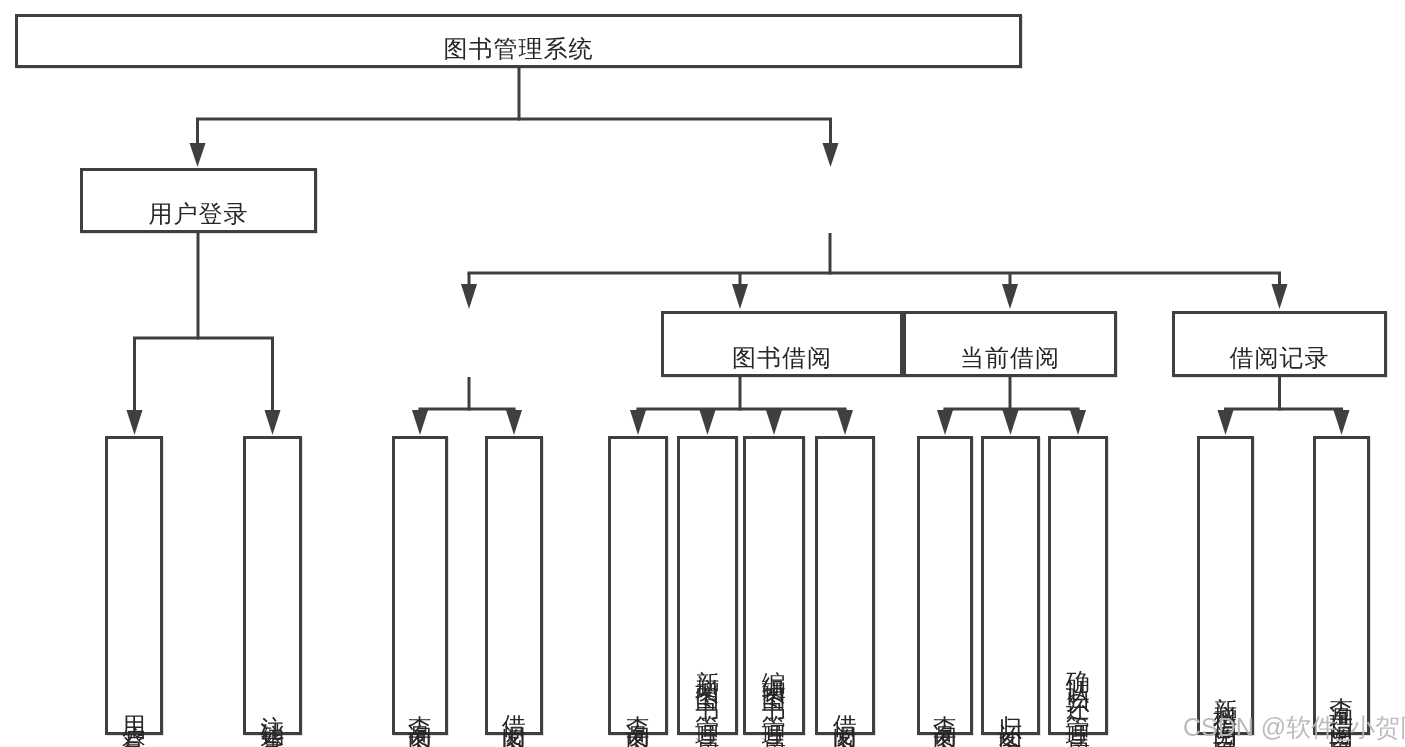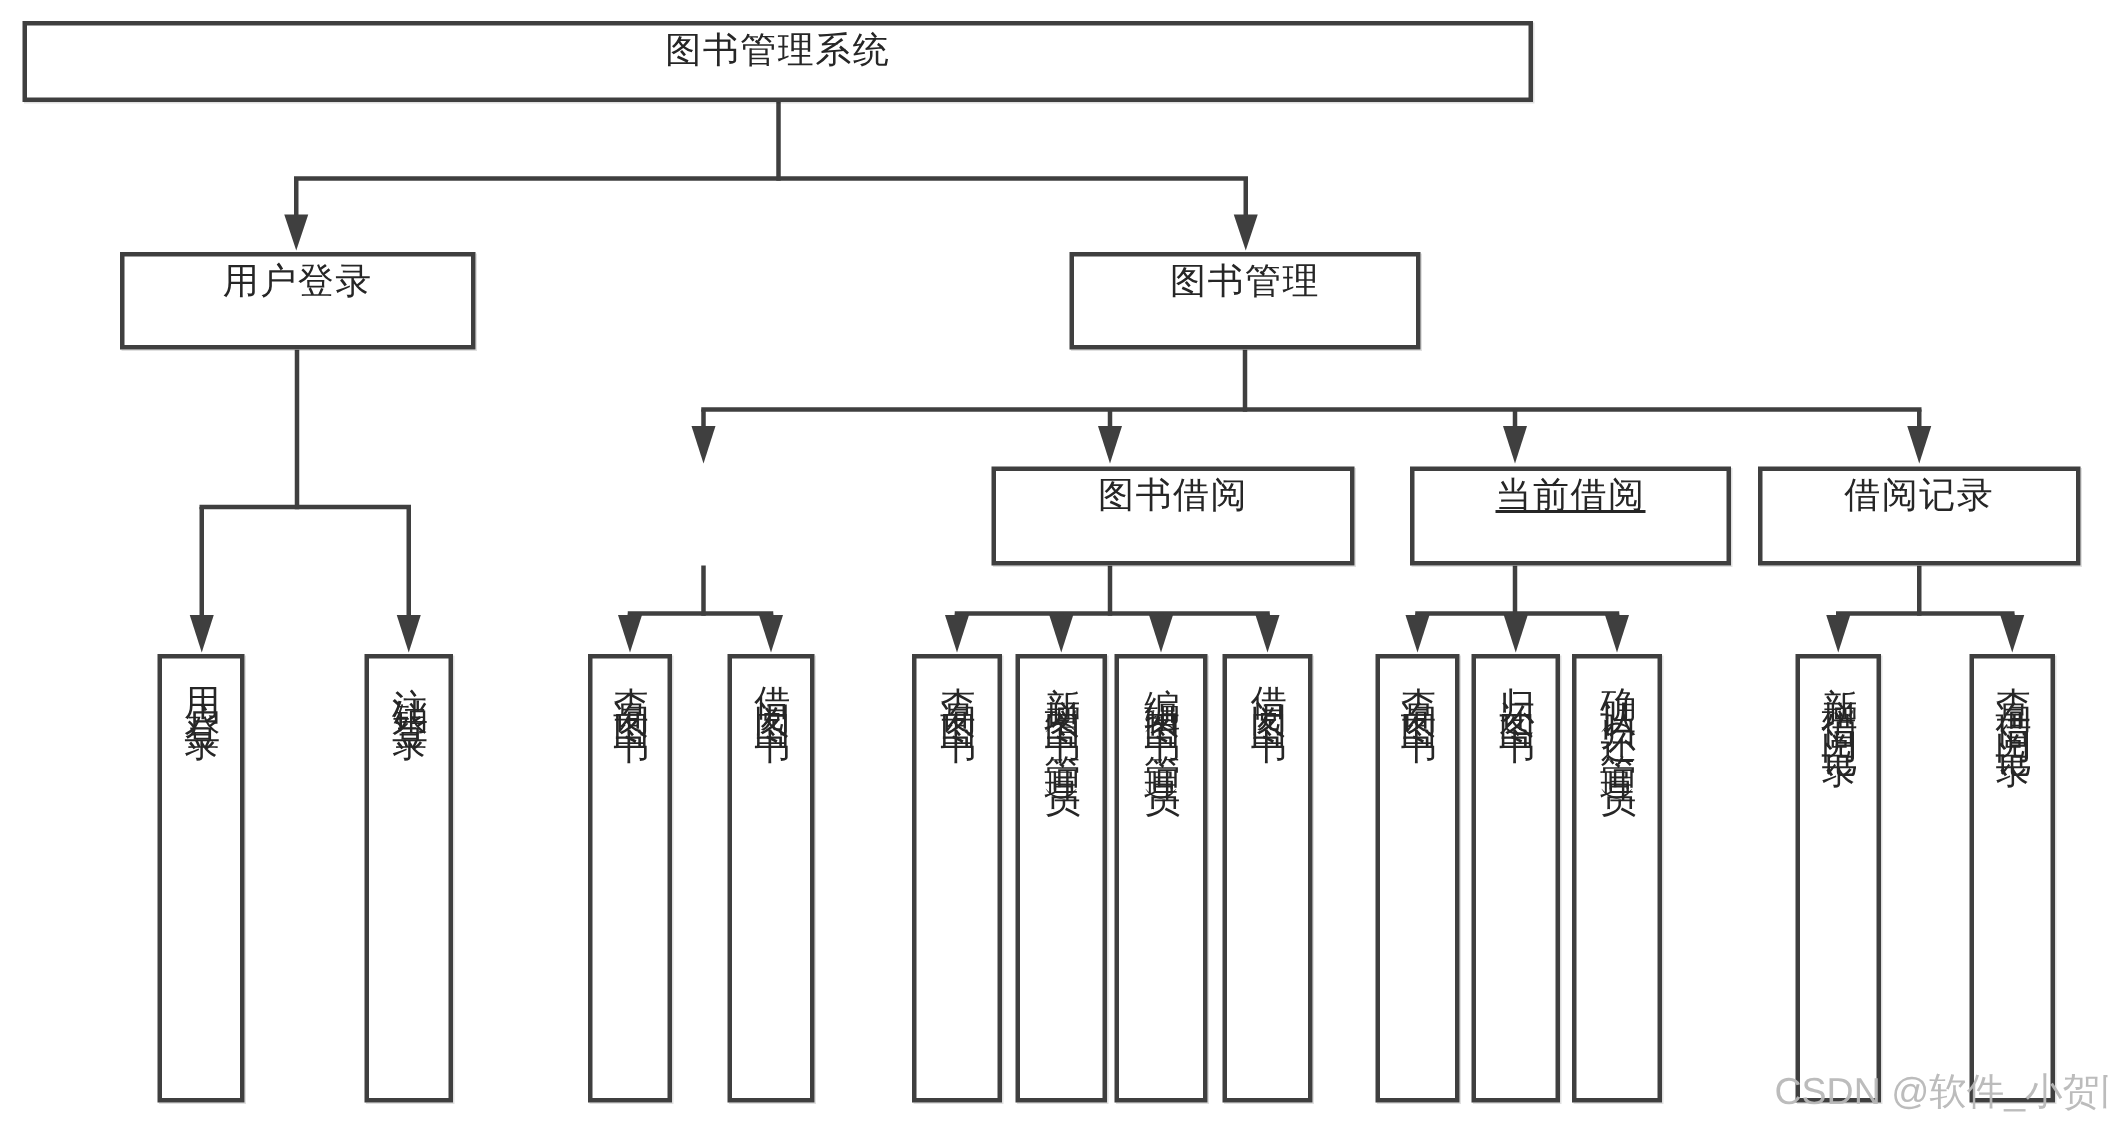--- a/index.html
+++ b/index.html
@@ -10,21 +10,21 @@
     overflow: hidden;
   }
   .stage { position: relative; width: 1405px; height: 747px; background: #ffffff; }
   .connectors { position: absolute; left: 0; top: 0; width: 1405px; height: 747px; }
   .node {
     position: absolute;
     box-sizing: border-box;
     border: 3px solid #3f3f3f;
     background: #ffffff;
     display: flex;
-    align-items: flex-start;
+    align-items: flex-end;
     justify-content: center;
     color: #262626;
     box-shadow: 1px 1px 0 rgba(0,0,0,0.12);
   }
   .node .lbl { font-size: 24px; letter-spacing: 1px; white-space: nowrap; }
   .leafbox .vlbl {
     writing-mode: vertical-rl;
     text-orientation: mixed;
     font-size: 24px;
     letter-spacing: 9px;
@@ -125,28 +125,25 @@
     </g>
   </svg>
 
   <div class="node" style="left:15px; top:14px; width:1007px; height:54px;">
     <span class="lbl">图书管理系统</span>
   </div>
 
   <div class="node" style="left:80px; top:168px; width:237px; height:65px;">
     <span class="lbl">用户登录</span>
   </div>
-  <div class="node" style="left:713px; top:168px; width:234px; height:65px;">
-    <span class="lbl">图书管理</span>
-  </div>
 
   <div class="node" style="left:633px; top:311px; width:242px; height:66px;margin-left:28px;">
     <span class="lbl">图书借阅</span>
   </div>
-  <div class="node" style="left:940px; top:311px; width:214px; height:66px;text-decoration:underline;">
+  <div class="node" style="left:903px; top:311px; width:214px; height:66px;">
     <span class="lbl">当前借阅</span>
   </div>
   <div class="node" style="left:1172px; top:311px; width:215px; height:66px;">
     <span class="lbl">借阅记录</span>
   </div>
 
   <div class="node leafbox" style="left:105px; top:436px; width:58px; height:299px;">
     <span class="vlbl">用户登录</span>
   </div>
   <div class="node leafbox" style="left:243px; top:436px; width:59px; height:299px;">

